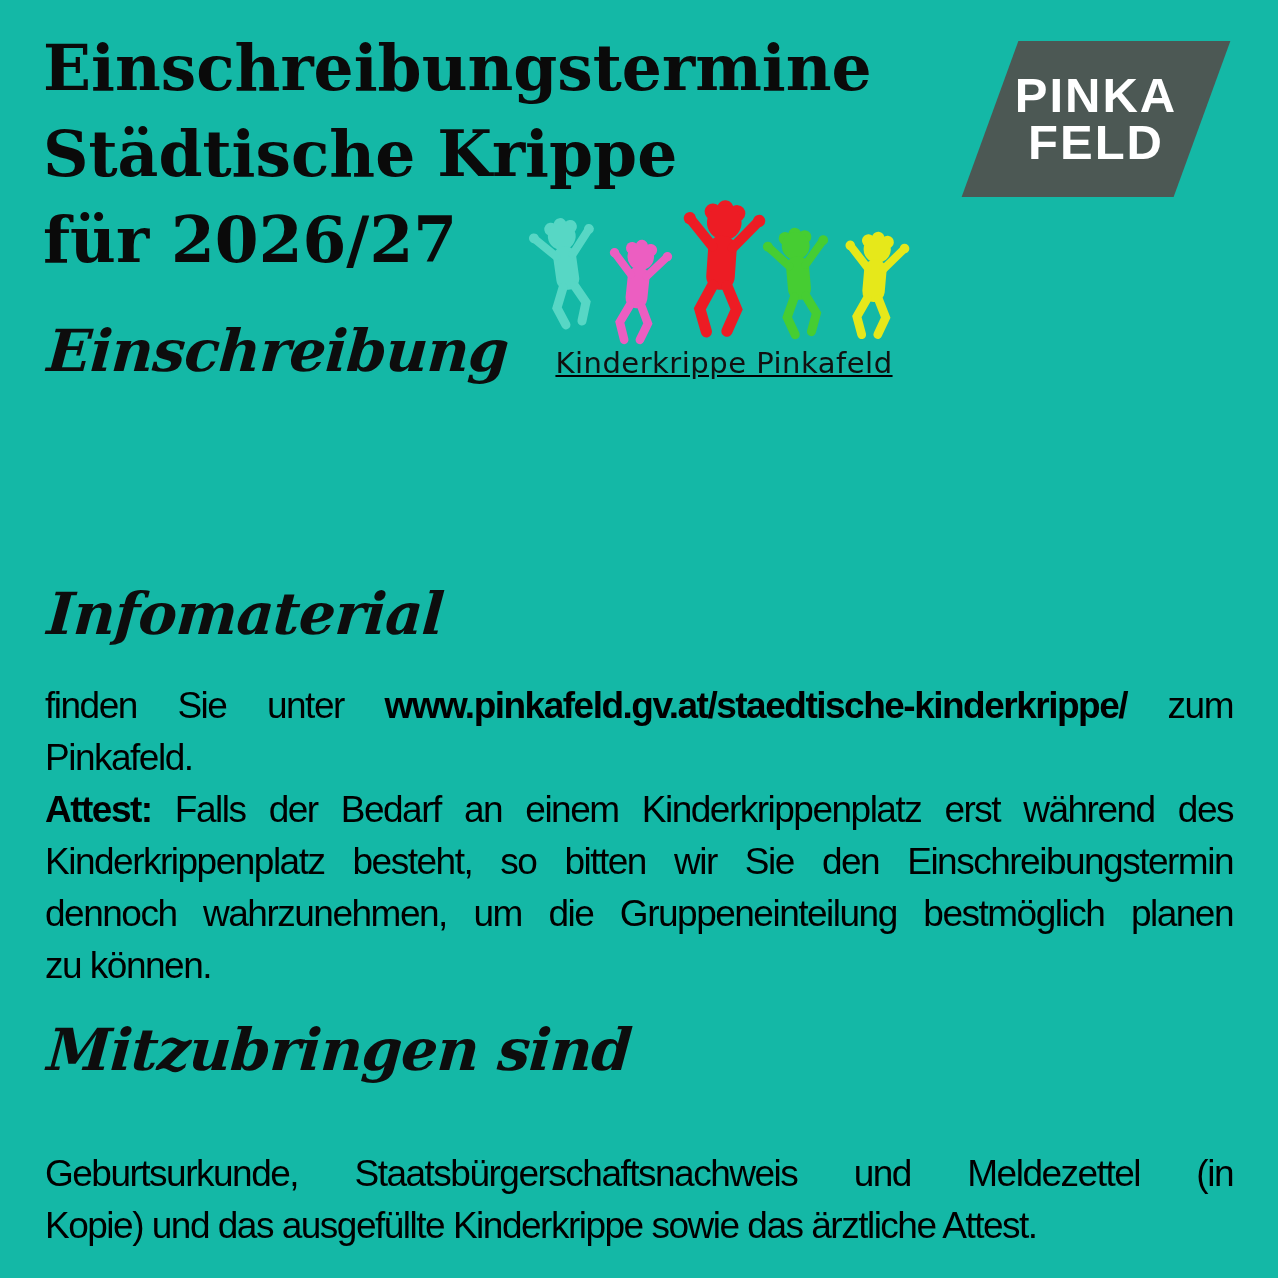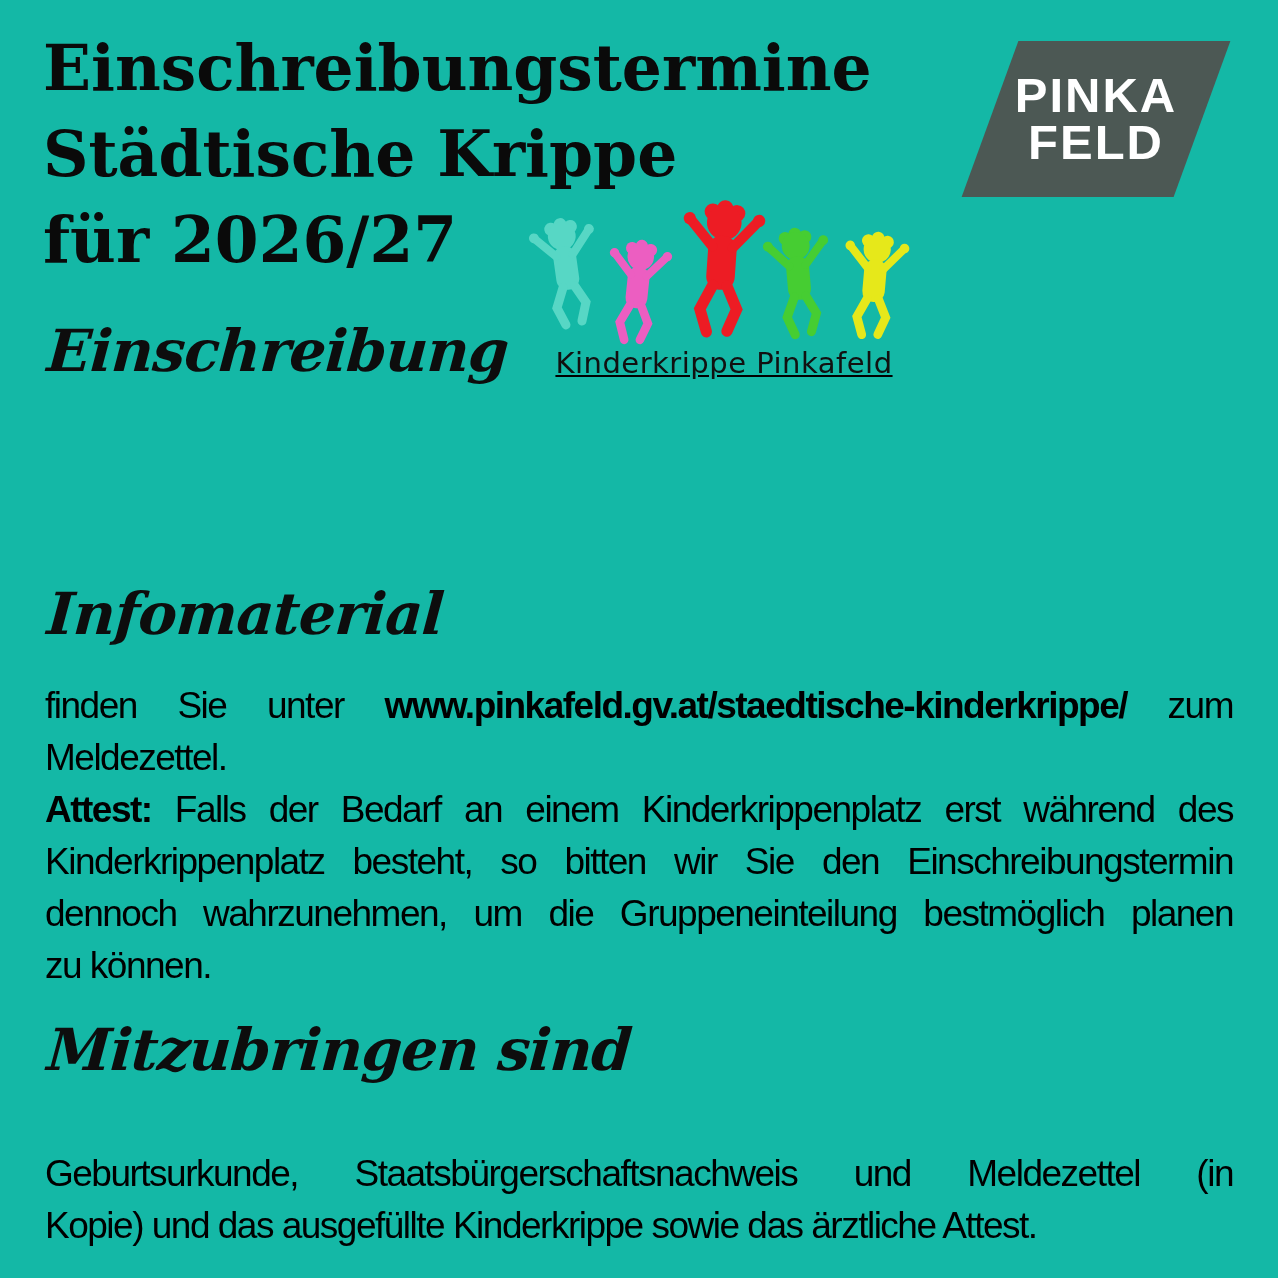--- a/index.html
+++ b/index.html
@@ -93,21 +93,21 @@
       <use href="#kid" transform="translate(316,34) scale(0.8) rotate(5 50 70)" color="#e6e81a"></use>
     </svg>
     <div class="krippe-caption">Kinderkrippe Pinkafeld</div>
   </div>
 
   <div class="script-heading" style="top:315px;">Einschreibung</div>
 
   <div class="script-heading" style="top:578px;">Infomaterial</div>
   <div class="para" style="top:664px;margin-top:16px;">
     <div class="line just"><span>finden Sie unter </span><span class="b">www.pinkafeld.gv.at/staedtische-kinderkrippe/</span><span> zum</span></div>
-    <div class="line">Meldezettel.</div>
+    <div class="line">Pinkafeld.</div>
     <div class="line just"><span class="b">Attest:</span><span> Falls der Bedarf an einem Kinderkrippenplatz erst während des</span></div>
     <div class="line just">Kinderkrippenplatz besteht, so bitten wir Sie den Einschreibungstermin</div>
     <div class="line just">dennoch wahrzunehmen, um die Gruppeneinteilung bestmöglich planen</div>
     <div class="line">zu können.</div>
   </div>
 
   <div class="script-heading" style="top:1014px;">Mitzubringen sind</div>
   <div class="para" style="top:1148px;">
     <div class="line just">Geburtsurkunde, Staatsbürgerschaftsnachweis und Meldezettel (in</div>
     <div class="line">Kopie) und das ausgefüllte Kinderkrippe sowie das ärztliche Attest.</div>

